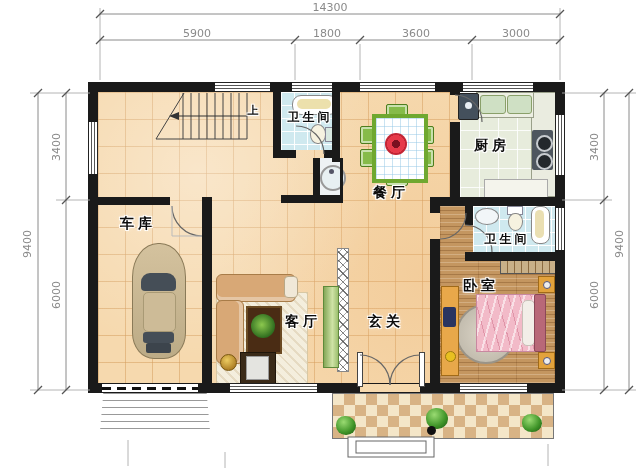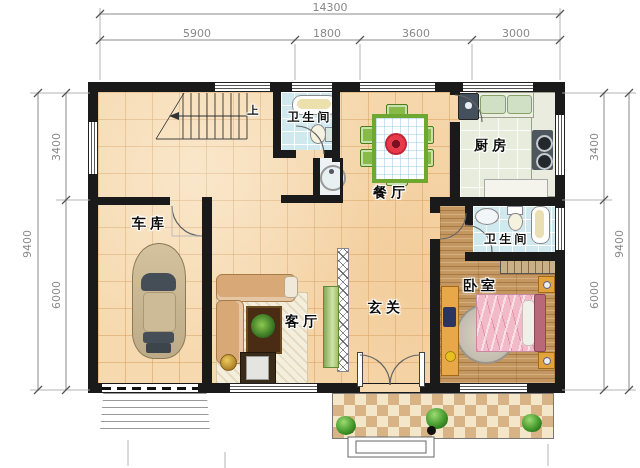--- a/index.html
+++ b/index.html
@@ -291,23 +291,23 @@
       <text x="516" y="37">3000</text>
       <text x="31" y="244" transform="rotate(-90 31 244)">9400</text>
       <text x="60" y="147" transform="rotate(-90 60 147)">3400</text>
       <text x="60" y="295" transform="rotate(-90 60 295)">6000</text>
       <text x="598" y="147" transform="rotate(-90 598 147)">3400</text>
       <text x="598" y="295" transform="rotate(-90 598 295)">6000</text>
       <text x="623" y="244" transform="rotate(-90 623 244)">9400</text>
     </g>
   </svg>
 
-  <div class="lbl" style="left:138px;top:224px;margin-left:12px;">车库</div>
+  <div class="lbl" style="left:138px;top:224px;">车库</div>
   <div class="lbl small" style="left:310px;top:117px;">卫生间</div>
   <div class="lbl" style="left:391px;top:193px;">餐厅</div>
   <div class="lbl" style="left:492px;top:146px;">厨房</div>
   <div class="lbl small" style="left:507px;top:239px;">卫生间</div>
   <div class="lbl" style="left:481px;top:286px;">卧室</div>
   <div class="lbl" style="left:303px;top:322px;">客厅</div>
-  <div class="lbl" style="left:386px;top:308px;">玄关</div>
+  <div class="lbl" style="left:386px;top:322px;">玄关</div>
   <div class="lbl tiny" style="left:253px;top:110px;">上</div>
 
 </div>
 
 </body></html>

